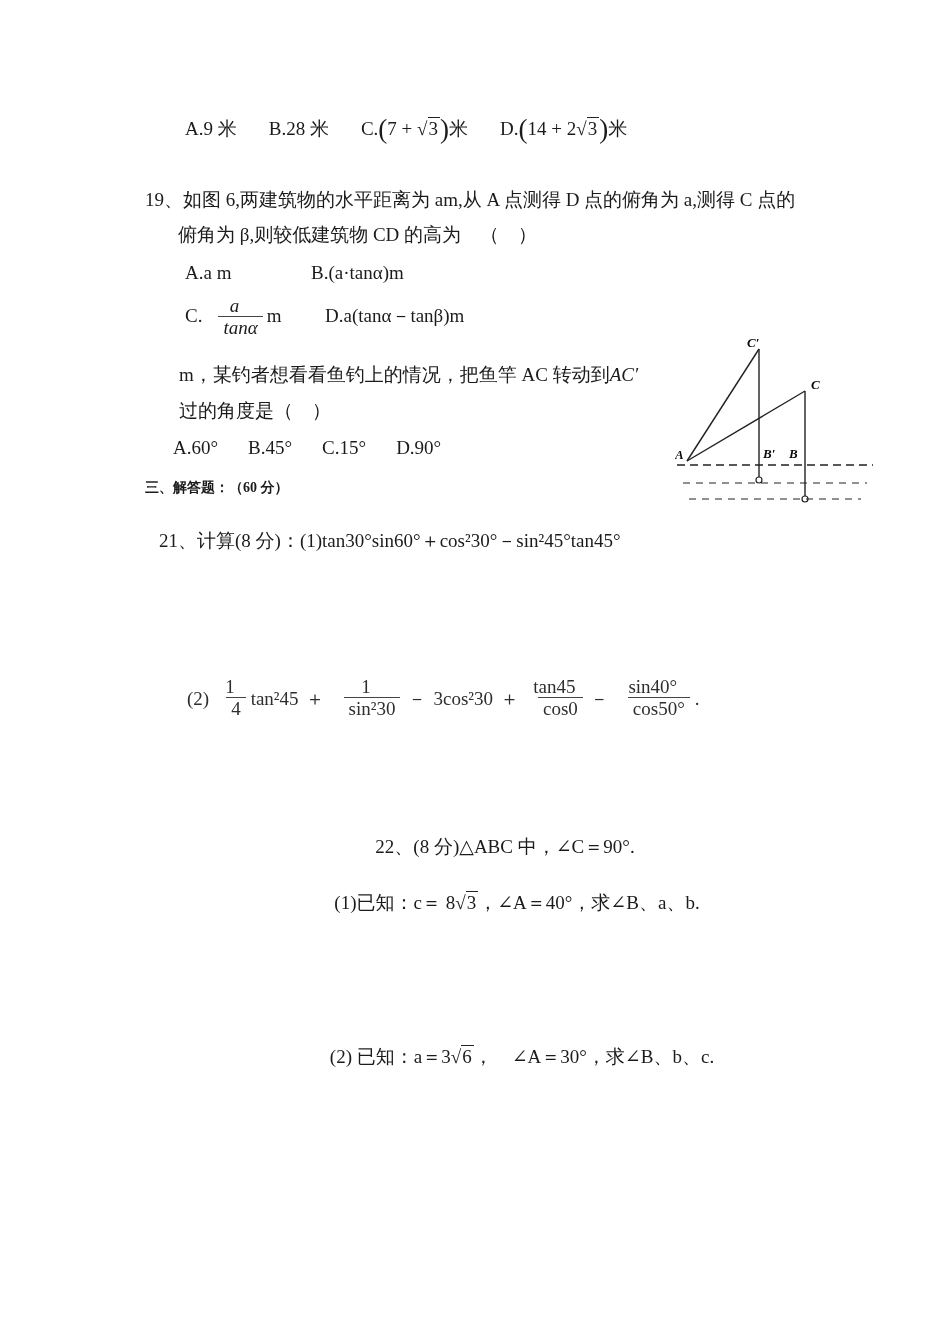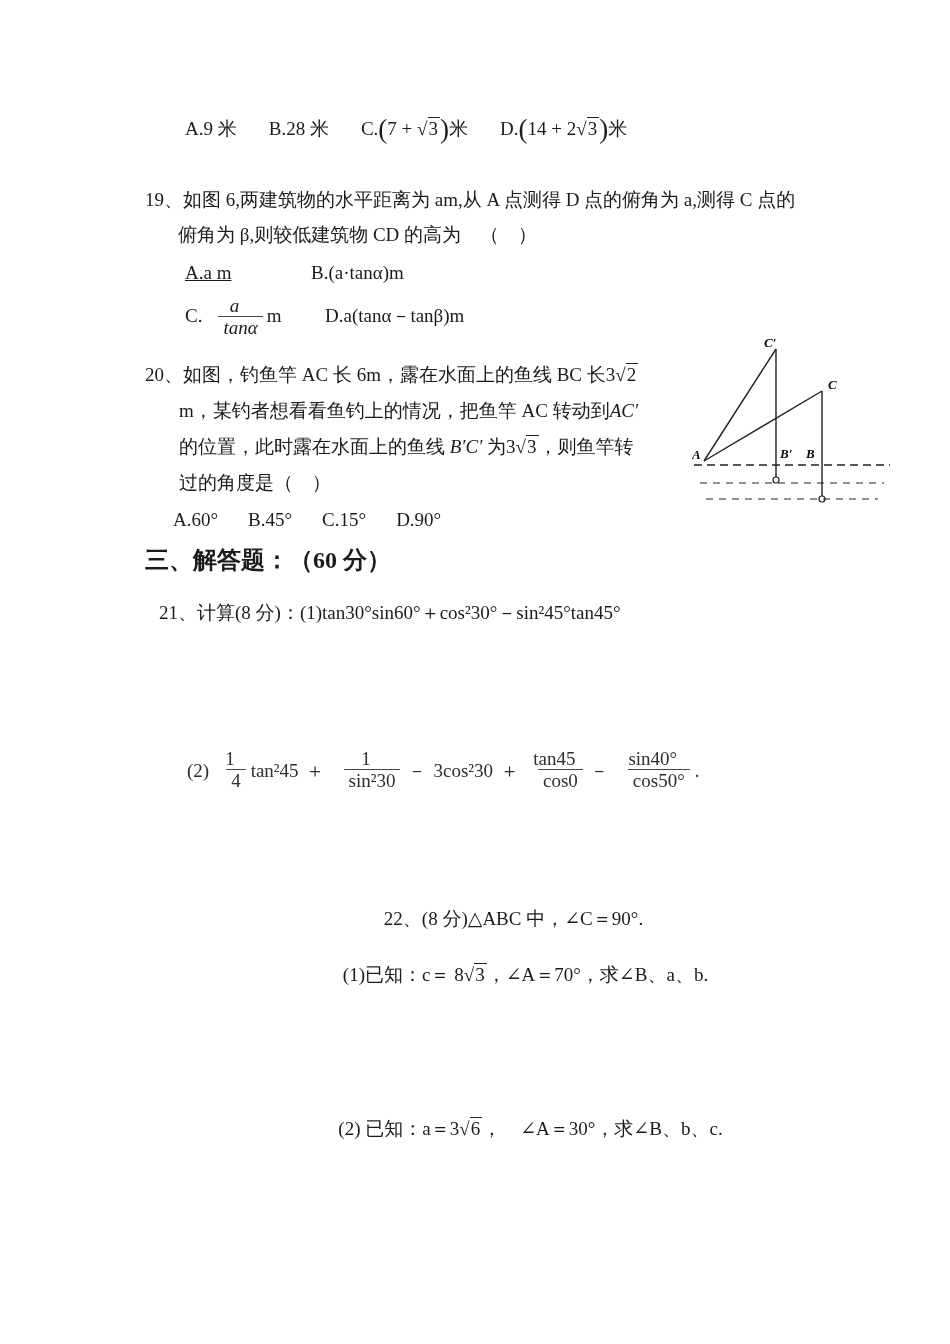--- a/index.html
+++ b/index.html
@@ -3,48 +3,48 @@
 <meta charset="utf-8">
 <style>
   * { margin: 0; padding: 0; box-sizing: border-box; }
   html, body { background: #ffffff; }
   body {
     width: 950px; height: 1344px;
     font-family: "Liberation Serif", "DejaVu Serif", serif;
     color: #1b1b1b;
     overflow: hidden;
   }
-  .page { position: relative; width: 950px; height: 1344px; padding: 112px 68px 30px 145px; font-size: 19px; }
+  .page { position: relative; width: 950px; height: 1344px; padding: 112px 85px 30px 145px; font-size: 19px; }
 
   .top-opts { display: flex; gap: 32px; margin-left: 40px; align-items: center; line-height: 34px; }
 
   .ln { line-height: 36px; white-space: nowrap; }
   .indent { padding-left: 33px; }
   .indent2 { padding-left: 34px; }
 
   .q19 { margin-top: 36px; }
   .q19 .ln { line-height: 35px; }
   .optrow { margin: 6px 0 0 40px; line-height: 30px; }
   .optrow.frow { margin-top: 8px; }
-  .w1 { display: inline-block; width: 126px; text-decoration: underline; }
+  .w1 { display: inline-block; width: 126px; }
   .w2 { display: inline-block; width: 140px; }
 
   .q20 { margin-top: 18px; position: relative; }
   .q20-text { width: 528px; }
   .q20 .ln { line-height: 36px; }
   .q20-opts { display: flex; gap: 30px; margin: 6px 0 0 28px; line-height: 26px; align-items: center; }
   .q20-fig { position: absolute; top: -20px; right: -14px; width: 204px; height: 180px; }
   .q20-fig .ln1 { stroke: #222; stroke-width: 1.4; }
   .q20-fig .dashA { stroke: #222; stroke-width: 1.3; stroke-dasharray: 8 5; }
   .q20-fig .dashB { stroke: #222; stroke-width: 1.2; stroke-dasharray: 7 6; }
   .q20-fig .hook { fill: none; stroke: #222; stroke-width: 1.2; }
   .q20-fig text { font-size: 13px; font-weight: bold; font-style: italic; fill: #0a0a0a;
                   font-family: "Liberation Serif", "DejaVu Serif", serif; }
 
-  .sec3 { margin-top: 12px; font-weight: bold; font-size: 24px; line-height: 30px; }
+  .sec3 { margin-top: 12px; font-weight: bold; font-size: 14px; line-height: 30px; }
 
   .q21 { margin-top: 20px; margin-left: 14px; }
   .formula { margin-top: 118px; margin-left: 28px; display: flex; align-items: center; gap: 5px; color: #2e2e2e; }
   .formula .op { margin: 0 2px; }
 
   .frac { display: inline-flex; flex-direction: column; align-items: center; text-align: center; vertical-align: middle; }
   .frac .num { display: block; padding: 0 5px; line-height: 20px; }
   .frac .den { display: block; padding: 0 5px; line-height: 22px; border-top: 1.4px solid #444; margin-left: 12px; }
   .fr-inline { vertical-align: middle; margin: 0 4px; }
 
@@ -81,23 +81,21 @@
     <div class="optrow frow">
       <span class="w2"><span>C.</span><span class="frac fr-inline">
             <span class="num mi">a</span>
             <span class="den mi">tanα</span>
           </span><span>m</span></span><span>D.a(tanα－tanβ)m</span>
     </div>
   </div>
 
   <div class="q20">
     <div class="q20-text">
-      <div class="ln"><span>20、如图，钓鱼竿 AC 长 6m，露在水面上的鱼线 BC 长</span><span>3</span><span class="rad"><span class="rs">√</span><span class="rb">2</span></span></div>
       <div class="ln indent2"><span>m，某钓者想看看鱼钓上的情况，把鱼竿 AC 转动到</span><span class="mi">AC′</span></div>
-      <div class="ln indent2"><span>的位置，此时露在水面上的鱼线 </span><span class="mi">B′C′</span><span> 为</span><span>3</span><span class="rad"><span class="rs">√</span><span class="rb">3</span></span><span>，则鱼竿转</span></div>
       <div class="ln indent2">过的角度是（　）</div>
       <div class="q20-opts">
         <span>A.60°</span>
         <span>B.45°</span>
         <span>C.15°</span>
         <span>D.90°</span>
       </div>
     </div>
 
     <svg class="q20-fig" viewBox="0 0 204 180" xmlns="http://www.w3.org/2000/svg">
@@ -145,17 +143,17 @@
       <span class="frac">
           <span class="num">sin40°</span>
           <span class="den">cos50°</span>
         </span>
       <span>.</span>
     </div>
   </div>
 
   <div class="q22">
     <div class="ln">22、(8 分)△ABC 中，∠C＝90°.</div>
-    <div class="ln sub1"><span>(1)已知：c＝ 8</span><span class="rad"><span class="rs">√</span><span class="rb">3</span></span><span>，∠A＝70°，求∠B、a、b.</span></div>
+    <div class="ln sub1"><span>(1)已知：c＝ 8</span><span class="rad"><span class="rs">√</span><span class="rb">3</span></span><span>，∠A＝40°，求∠B、a、b.</span></div>
     <div class="ln sub2"><span>(2) 已知：a＝3</span><span class="rad"><span class="rs">√</span><span class="rb">6</span></span><span>，　∠A＝30°，求∠B、b、c.</span></div>
   </div>
 
 </div>
 
 </body></html>

